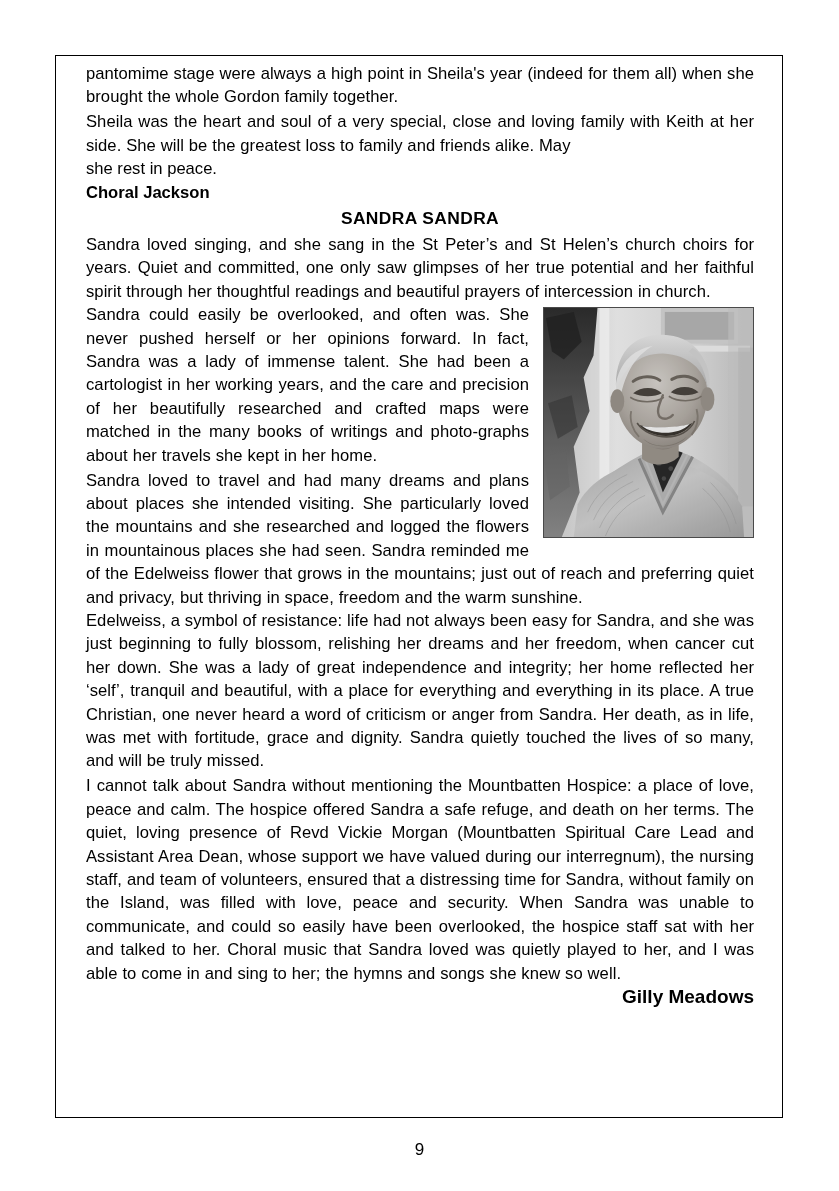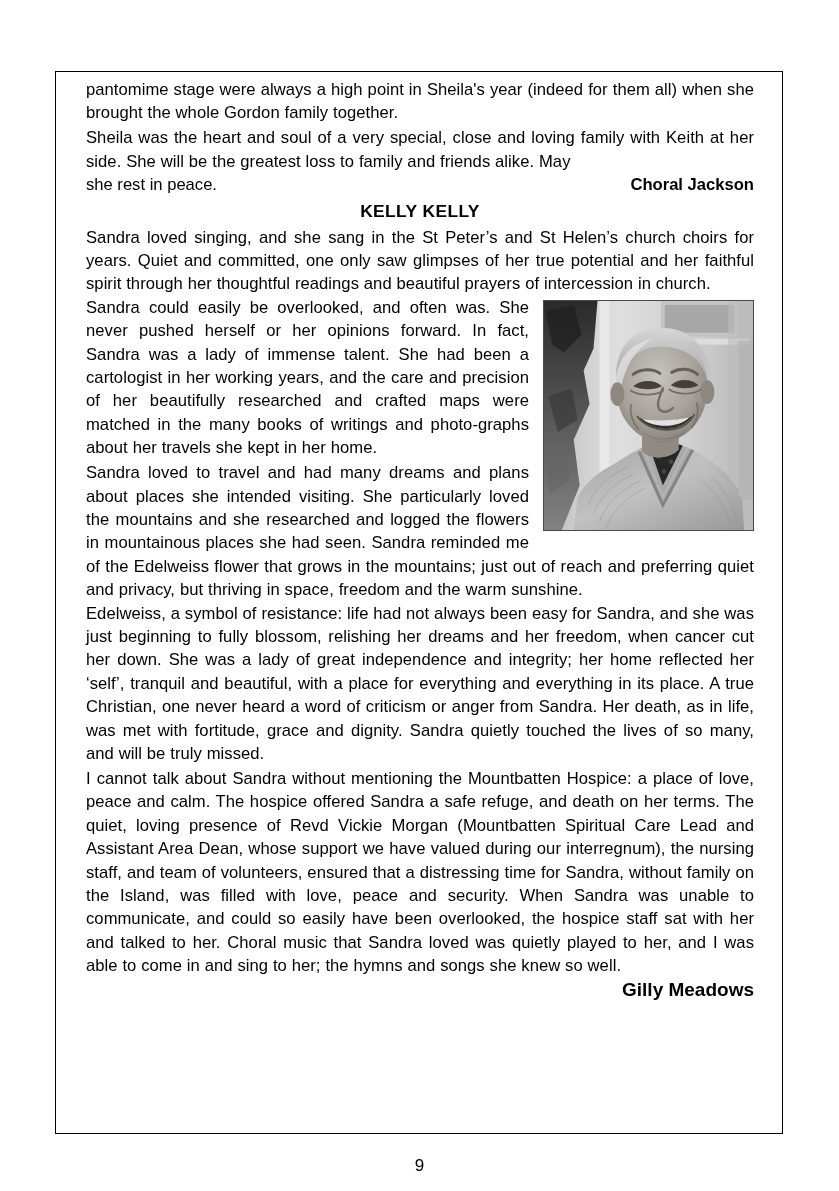--- a/index.html
+++ b/index.html
@@ -11,21 +11,21 @@
     width: 839px;
     height: 1191px;
     font-family: "Liberation Sans", sans-serif;
     color: #000000;
     position: relative;
     overflow: hidden;
   }
 
   .page {
     position: absolute;
-    left: 0; top: 16px;
+    left: 0; top: 0;
     width: 839px;
     height: 1054px;
   }
 
   
   .frame {
     position: absolute;
     left: 55px;
     top: 55px;
     width: 728px;
@@ -64,20 +64,21 @@
     margin: 0;
   }
 
   
   .line-with-sig {
     display: flex;
     justify-content: space-between;
     align-items: baseline;
     font-size: 16.6px;
     line-height: 23.4px;
+    flex-direction: column;
   }
   .line-with-sig .left-part { text-align: left; }
   .line-with-sig .sig-part { font-weight: bold; white-space: nowrap; }
 
   h2.section-heading {
     text-align: center;
     font-size: 17.4px;
     line-height: 25px;
     font-weight: bold;
     letter-spacing: 0.4px;
@@ -128,21 +129,21 @@
 
     <p class="body-text">pantomime stage were always a high point in Sheila's year (indeed for them all) when she brought the whole Gordon family together.</p>
 
     <p class="body-text">Sheila was the heart and soul of a very special, close and loving family with Keith at her side. She will be the greatest loss to family and friends alike. May</p>
 
     <div class="line-with-sig">
       <span class="left-part">she rest in peace.</span>
       <span class="sig-part">Choral Jackson</span>
     </div>
 
-    <h2 class="section-heading">KELLY KELLY</h2>
+    <h2 class="section-heading">SANDRA SANDRA</h2>
 
 
     <p class="body-text">Sandra loved singing, and she sang in the St Peter’s and St Helen’s church choirs for years. Quiet and committed, one only saw glimpses of her true potential and her faithful spirit through her thoughtful readings and beautiful prayers of intercession in church.</p>
 
     <div class="photo-wrap">
       <div class="photo">
         <svg viewBox="0 0 211 231" preserveAspectRatio="none" aria-hidden="true">
           <defs>
             <linearGradient id="doorGrad" x1="0" y1="0" x2="1" y2="0">
               <stop offset="0%" stop-color="#cfcfcf"></stop>

